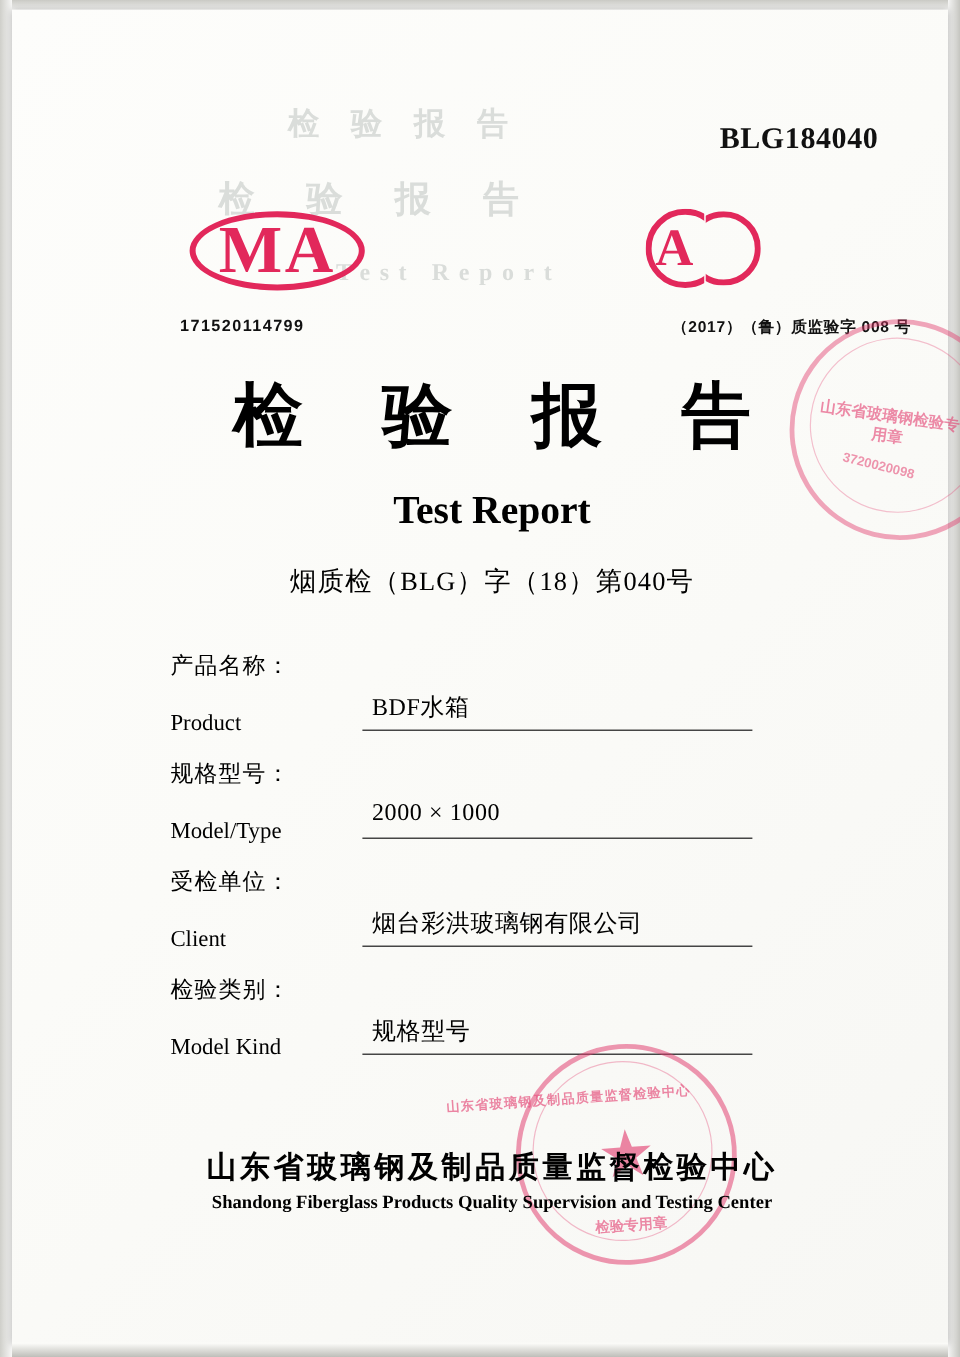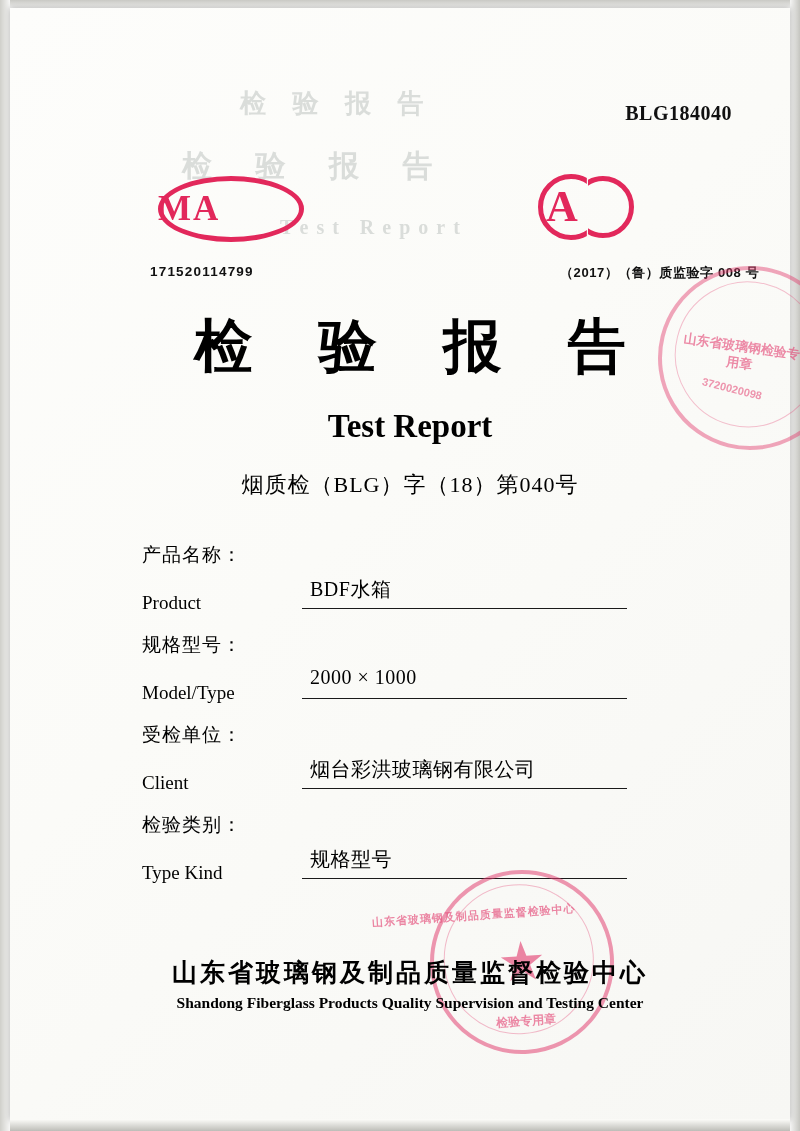--- a/index.html
+++ b/index.html
@@ -61,21 +61,21 @@
     pointer-events: none;
   }
   .ghost-1 { left: 230px; top: 78px; font-size: 26px; }
   .ghost-2 { left: 172px; top: 138px; font-size: 30px; letter-spacing: 18px; }
   .ghost-3 { left: 270px; top: 208px; font-size: 20px; letter-spacing: 8px; }
 
   .doc-number {
     position: absolute;
     right: 58px;
     top: 94px;
-    font-size: 20px;
+    font-size: 25px;
     font-weight: bold;
     font-family: "Liberation Serif", serif;
     letter-spacing: 0.5px;
     color: #111;
   }
 
   
   .cma-wrap {
     position: absolute;
     left: 148px;
@@ -89,21 +89,22 @@
     width: 146px;
     height: 66px;
     border: 5px solid #e2285b;
     border-radius: 50% / 50%;
     box-sizing: border-box;
   }
   .cma-text {
     position: absolute;
     left: 0; top: 4px;
     width: 146px;
-    font-size: 35px;
+    text-align: center;
+    font-size: 56px;
     line-height: 58px;
     font-weight: bold;
     color: #e2285b;
     font-family: "Liberation Serif", serif;
     letter-spacing: 2px;
   }
   .cma-code {
     position: absolute;
     left: 140px;
     top: 256px;
@@ -422,21 +423,21 @@
 
       <div class="field-row">
         <div class="field-label-cn">受检单位：</div>
         <div class="field-label-en">Client</div>
         <div class="field-value">烟台彩洪玻璃钢有限公司</div>
         <div class="field-line"></div>
       </div>
 
       <div class="field-row">
         <div class="field-label-cn">检验类别：</div>
-        <div class="field-label-en">Type Kind</div>
+        <div class="field-label-en">Model Kind</div>
         <div class="field-value">规格型号</div>
         <div class="field-line"></div>
       </div>
 
     </div>
 
     <div class="stamp-round">
       <div class="stamp-round-inner"></div>
       <div class="stamp-arc-text">
         <span style="transform: rotate(-100deg) translate(0,-74px) rotate(100deg); font-size:11px; letter-spacing:1px; left:14px; top:18px; width:150px; text-align:center; position:absolute; transform-origin:center;">山东省玻璃钢及制品质量监督检验中心</span>

